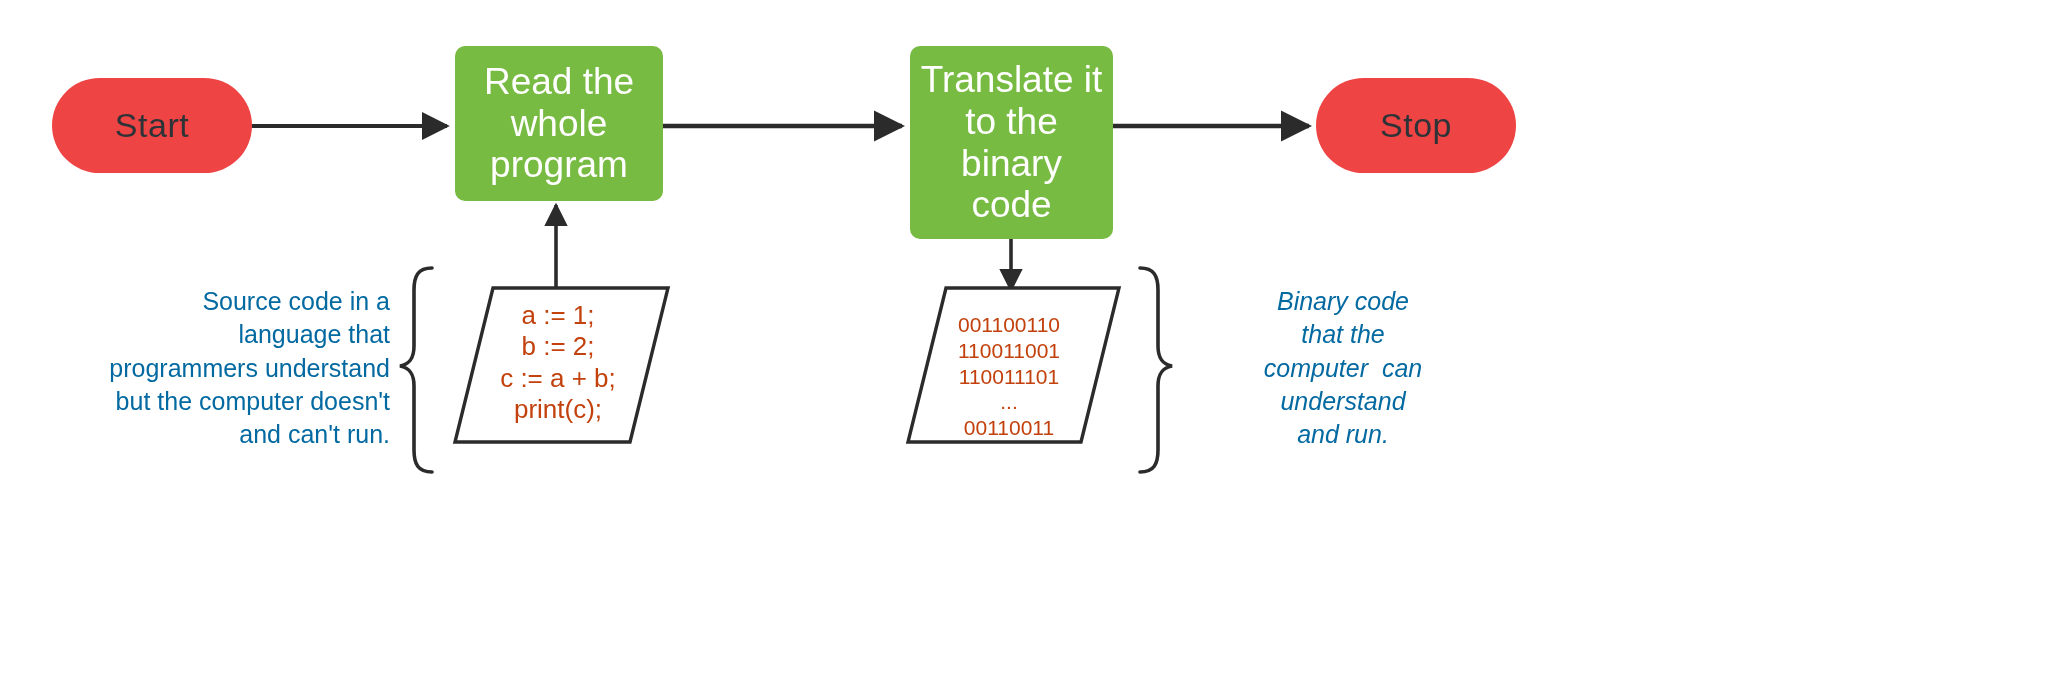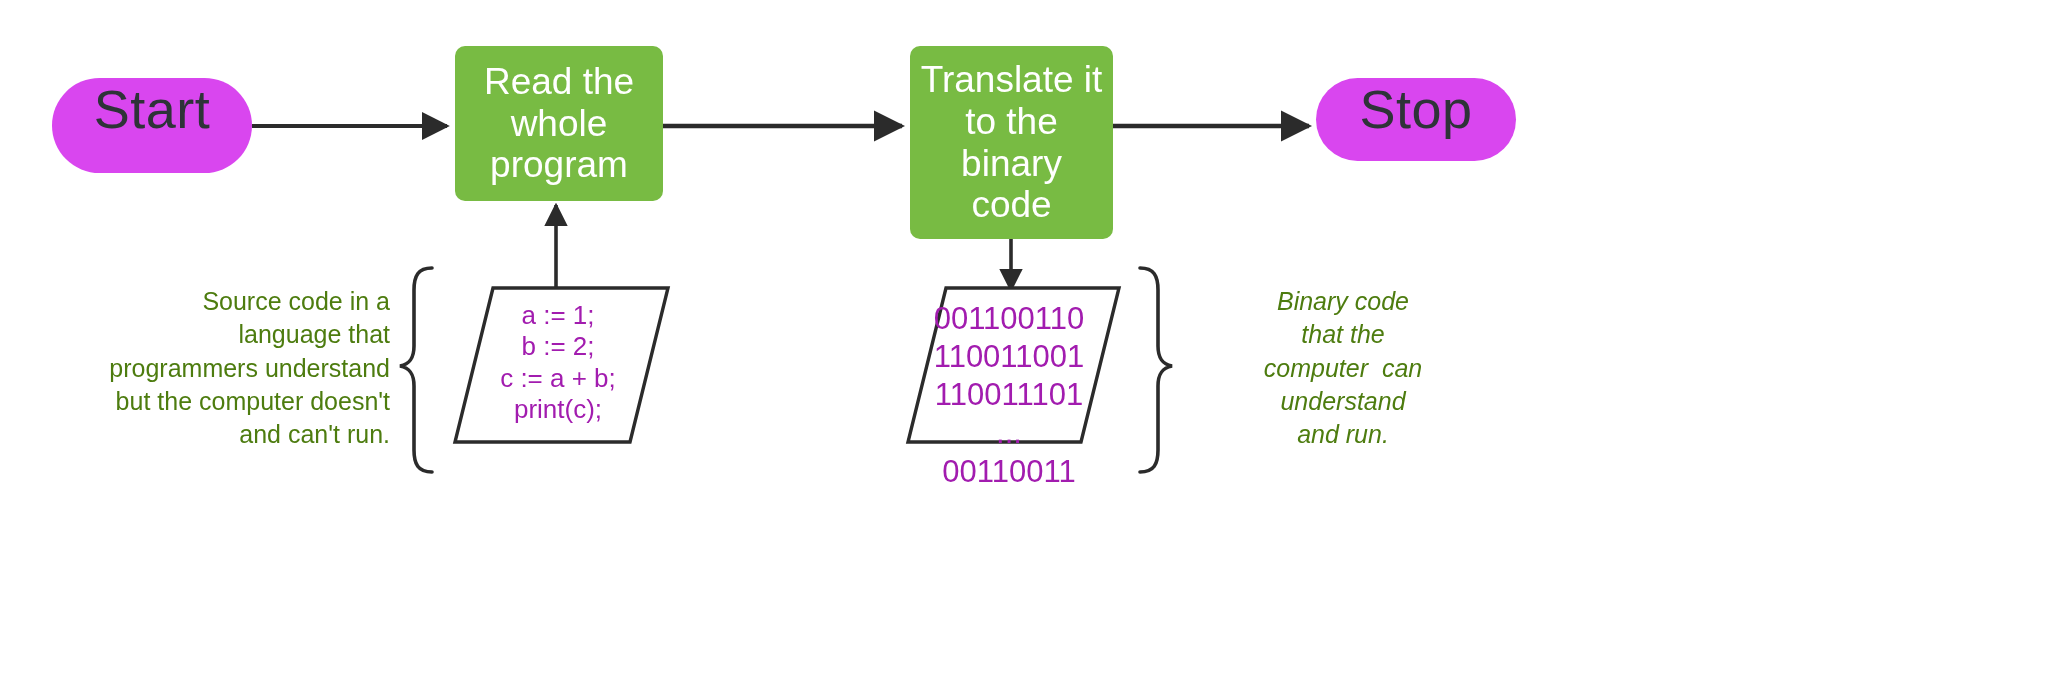--- a/index.html
+++ b/index.html
@@ -21,31 +21,31 @@
     position: absolute;
     left: 0;
     top: 0;
     width: 2048px;
     height: 679px;
   }
 
   
   .pill {
     position: absolute;
-    background: #d946ef;
+    background: #ef4444;
     border-radius: 70px;
     display: flex;
-    align-items: flex-start;
+    align-items: center;
     justify-content: center;
     color: #2e3338;
-    font-size: 54px;
+    font-size: 34px;
     letter-spacing: 0.5px;
   }
   #pill-start { left: 52px;  top: 78px; width: 200px; height: 95px; }
-  #pill-stop  { left: 1316px; top: 78px; width: 200px; height: 83px; }
+  #pill-stop  { left: 1316px; top: 78px; width: 200px; height: 95px; }
 
   
   .process {
     position: absolute;
     background: #78bb43;
     border-radius: 10px;
     display: flex;
     align-items: center;
     justify-content: center;
     text-align: center;
@@ -53,33 +53,33 @@
     font-size: 37px;
     line-height: 1.13;
     padding: 4px 8px;
     box-sizing: border-box;
   }
   #process-read      { left: 455px;  top: 46px; width: 208px; height: 155px; }
   #process-translate { left: 910px;  top: 46px; width: 203px; height: 193px; }
   .data-text {
     position: absolute;
     text-align: center;
-    color: #a21caf;
+    color: #c2410c;
     font-size: 26px;
     line-height: 1.21;
     white-space: pre;
     pointer-events: none;
   }
   #source-text { left: 452px; top: 300px; width: 212px; }
-  #binary-text { left: 903px; top: 300px; width: 212px; font-size: 31px; line-height: 1.23; }
+  #binary-text { left: 903px; top: 312px; width: 212px; font-size: 21px; line-height: 1.23; }
 
   
   .caption {
     position: absolute;
-    color: #4d7c0f;
+    color: #0369a1;
     font-size: 25px;
     line-height: 1.33;
     white-space: pre;
   }
   #caption-left  { left: 60px;  top: 285px; width: 330px; text-align: right; }
   #caption-right { left: 1178px; top: 285px; width: 330px; text-align: center; font-style: italic; }
 </style>
 </head>
 <body>
 

